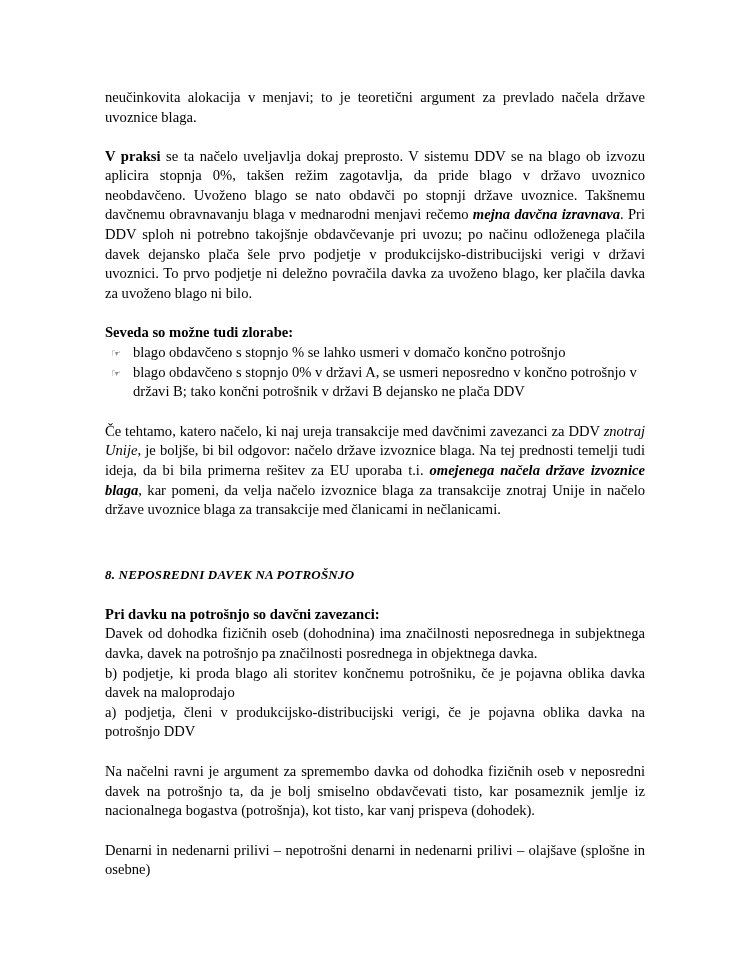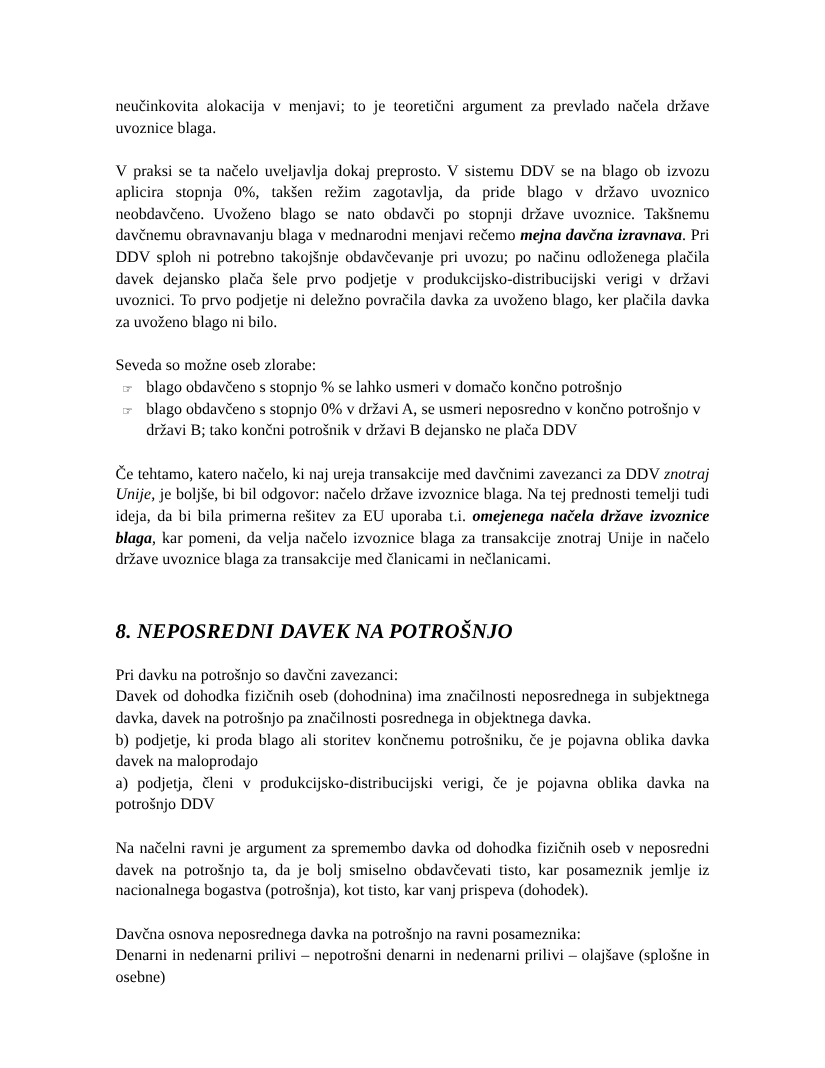--- a/index.html
+++ b/index.html
@@ -32,28 +32,28 @@
     font-size: 14.6px;
     line-height: 19.6px;
     text-align: justify;
     text-justify: inter-word;
     hyphens: none;
   }
   .gap-sm { height: 19.5px; }
   .gap-md { height: 20px; }
   .gap-xl { height: 45px; }
 
-  b, .b { font-weight: normal; }
+  b, .b { font-weight: bold; }
   i, .i { font-style: italic; }
   .bi { font-weight: bold; font-style: italic; }
   .u { text-underline-offset: 1.5px; }
 
   h2.section-heading {
     margin: 0;
-    font-size: 19px;
+    font-size: 13px;
     line-height: 20px;
     font-weight: bold;
     font-style: italic;
     letter-spacing: 0.2px;
     text-align: left;
   }
 
   ul.hand-list {
     list-style: none;
     margin: 0;
@@ -83,21 +83,21 @@
   <div class="content">
 
     <p class="para"><span>neučinkovita alokacija v menjavi; to je teoretični argument za prevlado načela države uvoznice blaga.</span></p>
 
     <div class="gap-sm"></div>
 
     <p class="para"><b>V praksi</b><span> se ta načelo uveljavlja dokaj preprosto. V sistemu DDV se na blago ob izvozu aplicira stopnja 0%, takšen režim zagotavlja, da pride blago v državo uvoznico neobdavčeno. Uvoženo blago se nato obdavči po stopnji države uvoznice. Takšnemu davčnemu obravnavanju blaga v mednarodni menjavi rečemo </span><span class="bi">mejna davčna izravnava</span><span>. Pri DDV sploh ni potrebno takojšnje obdavčevanje pri uvozu; po načinu odloženega plačila davek dejansko plača šele prvo podjetje v produkcijsko-distribucijski verigi v državi uvoznici. To prvo podjetje ni deležno povračila davka za uvoženo blago, ker plačila davka za uvoženo blago ni bilo.</span></p>
 
     <div class="gap-md"></div>
 
-    <p class="para"><b>Seveda so možne oseb zlorabe:</b></p>
+    <p class="para"><b>Seveda so možne tudi zlorabe:</b></p>
 
     <ul class="hand-list">
       <li><span class="bullet-glyph">☞</span><span>blago obdavčeno s stopnjo % se lahko usmeri v domačo končno potrošnjo</span></li>
       <li><span class="bullet-glyph">☞</span><span>blago obdavčeno s stopnjo 0% v državi A, se usmeri neposredno v končno potrošnjo v državi B; tako končni potrošnik v državi B dejansko ne plača DDV</span></li>
     </ul>
 
     <div class="gap-md"></div>
 
     <p class="para"><span>Če tehtamo, katero načelo, ki naj ureja transakcije med davčnimi zavezanci za DDV </span><i>znotraj Unije,</i><span> je boljše, bi bil odgovor: </span><span class="u">načelo države izvoznice blaga</span><span>. Na tej prednosti temelji tudi ideja, da bi bila primerna rešitev za EU uporaba t.i. </span><span class="bi">omejenega načela države izvoznice blaga</span><span>, kar pomeni, da velja načelo izvoznice blaga za transakcije znotraj Unije in načelo države uvoznice blaga za transakcije med članicami in nečlanicami.</span></p>
 
@@ -115,18 +115,17 @@
 
     <p class="para"><span>a) podjetja, členi v produkcijsko-distribucijski verigi, če je pojavna oblika davka na potrošnjo DDV</span></p>
 
 
     <div class="gap-md"></div>
 
     <p class="para"><span>Na načelni ravni je argument za spremembo davka od dohodka fizičnih oseb v neposredni davek na potrošnjo ta, da je bolj smiselno obdavčevati tisto, kar posameznik jemlje iz nacionalnega bogastva (potrošnja), kot tisto, kar vanj prispeva (dohodek).</span></p>
 
     <div class="gap-md"></div>
 
-    <p class="para"><b>Davčna osnova neposrednega davka na potrošnjo na ravni posameznika:</b></p>
 
     <p class="para"><span>Denarni in nedenarni prilivi – nepotrošni denarni in nedenarni prilivi – olajšave (splošne in osebne)</span></p>
 
   </div>
 </div>
 
 </body></html>

